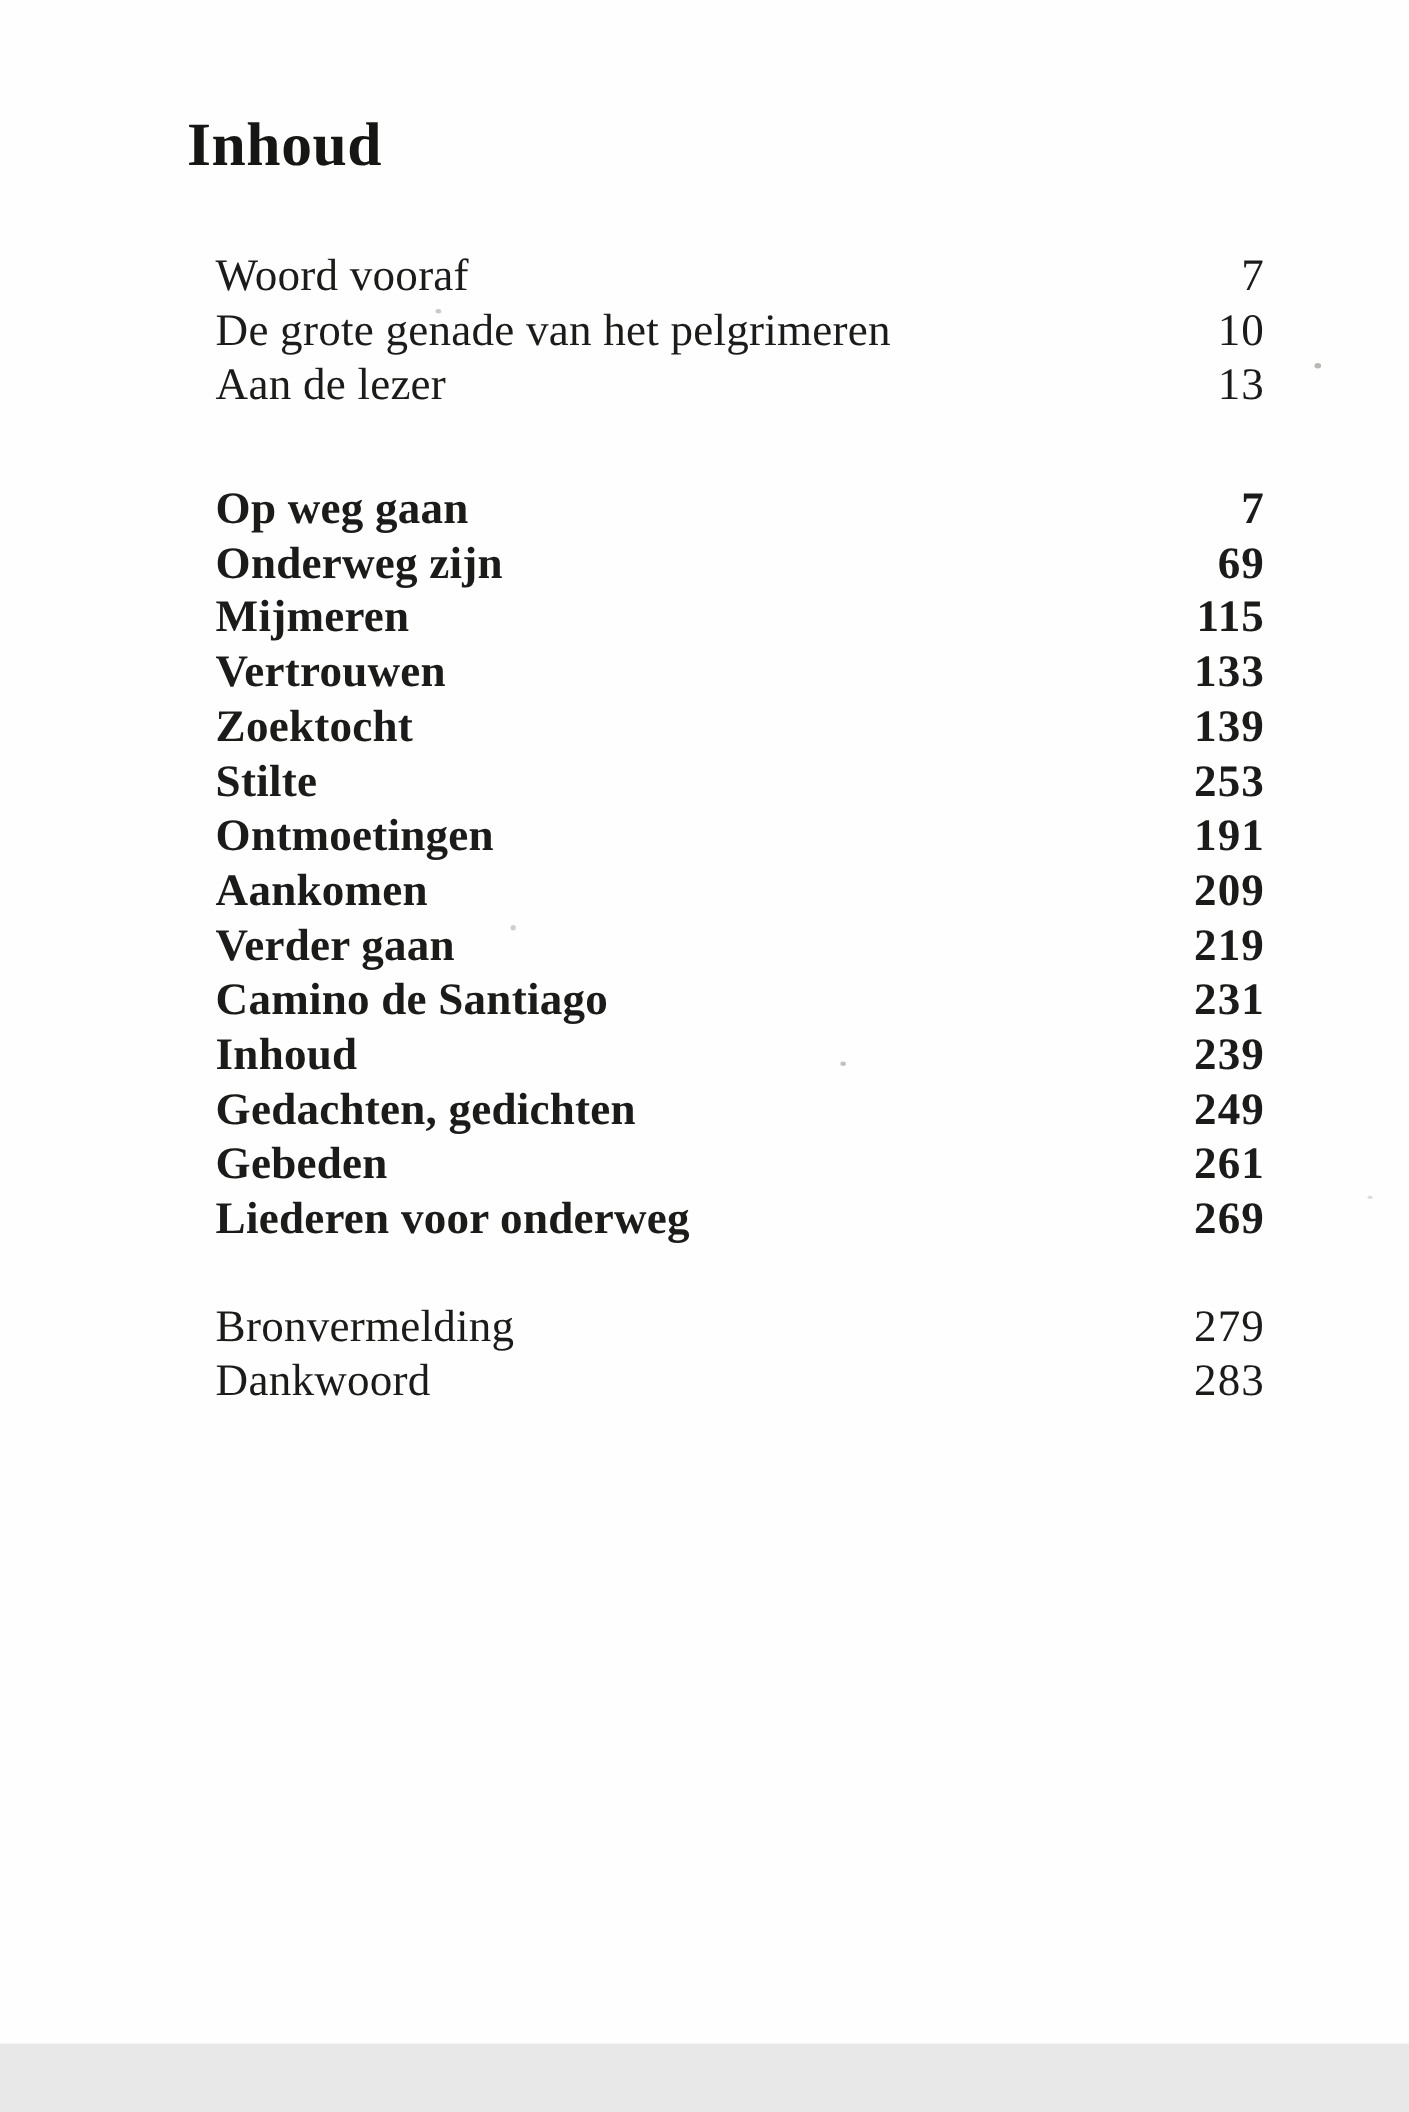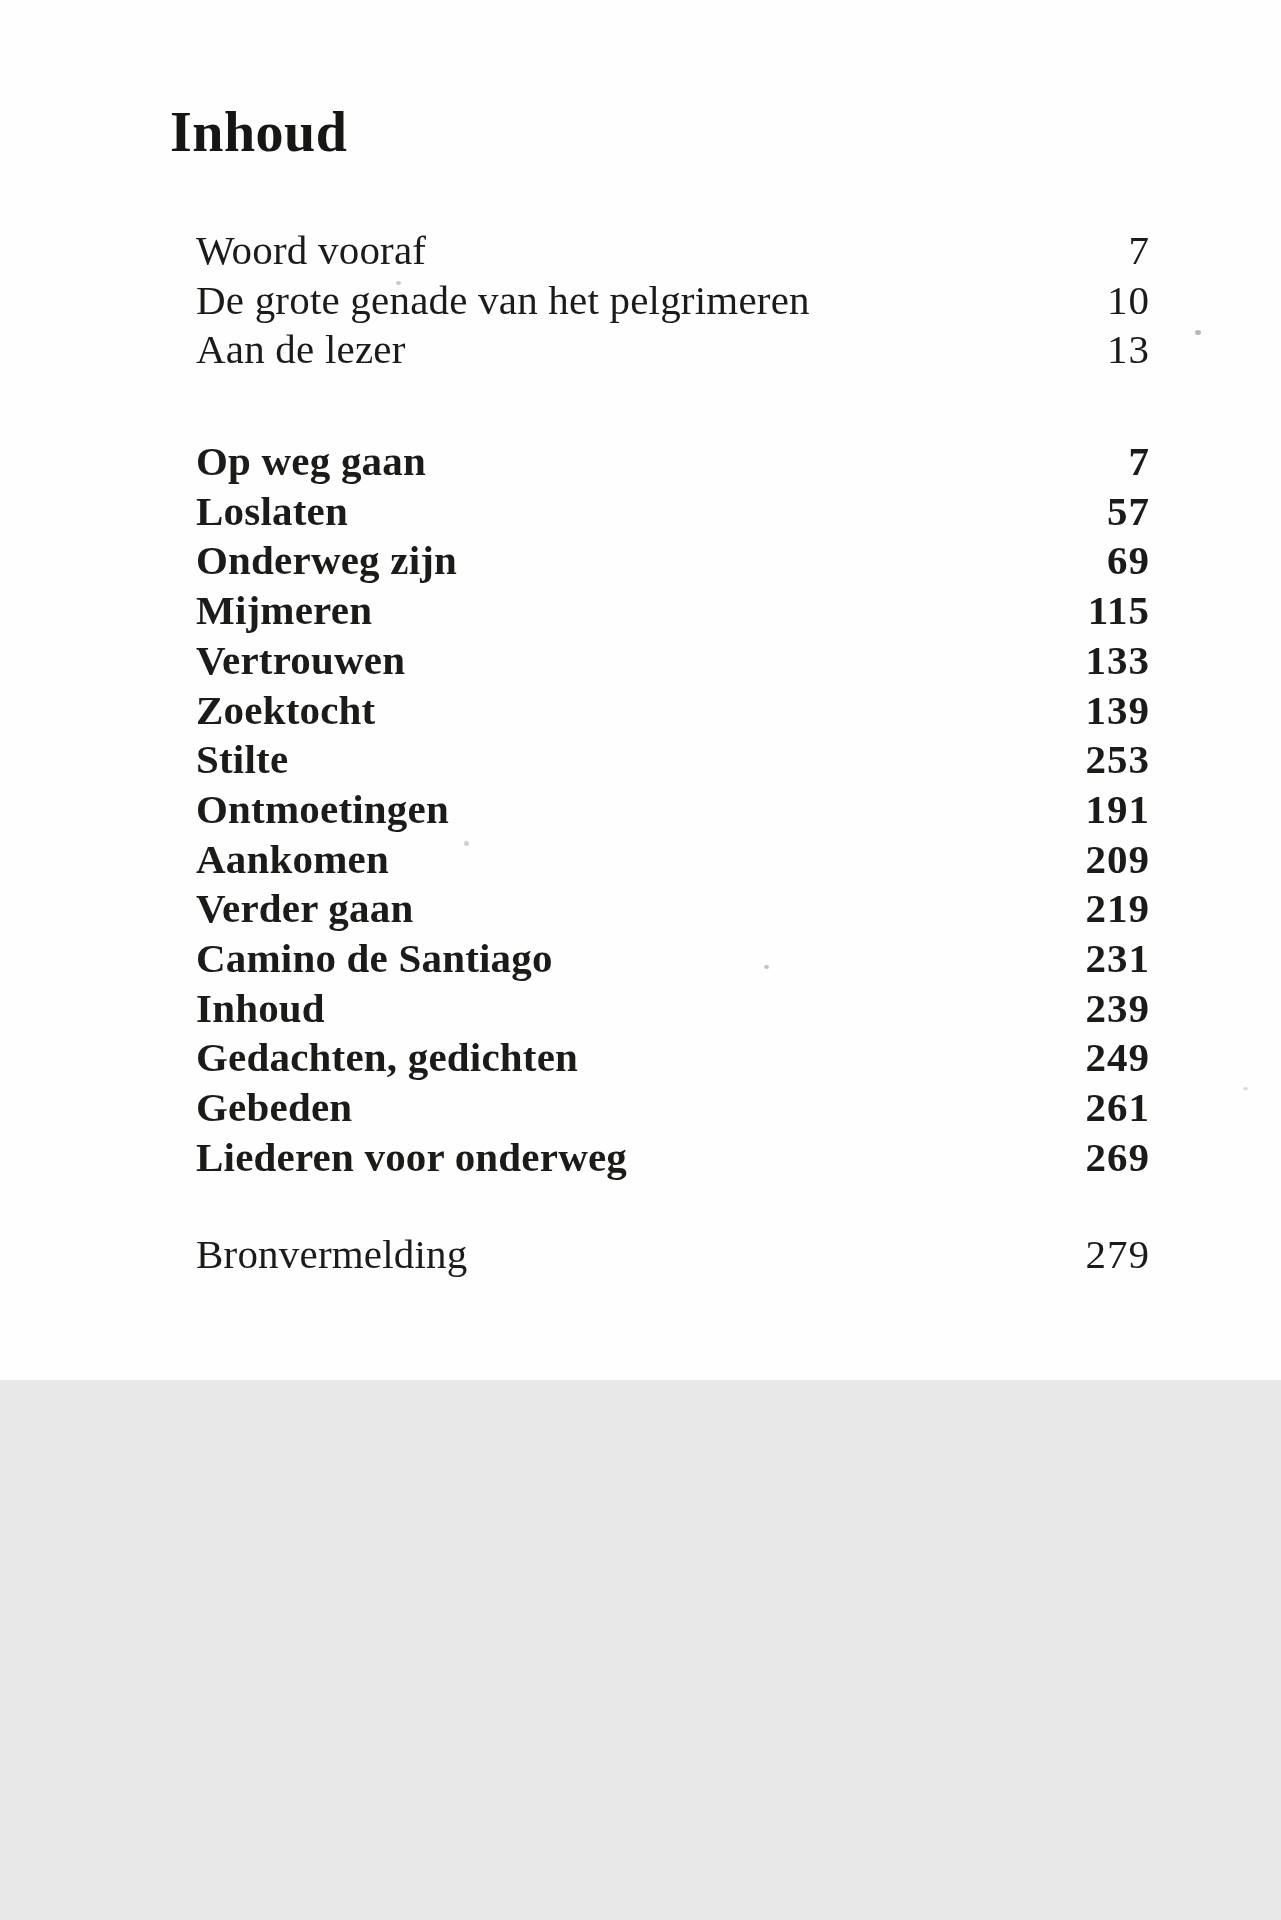--- a/index.html
+++ b/index.html
@@ -3,21 +3,21 @@
 <meta charset="utf-8">
 <style>
   html, body {
     margin: 0;
     padding: 0;
     background: #e8e8e8;
   }
   .page {
     position: relative;
     width: 1281px;
-    height: 1380px;
+    height: 1858px;
     margin: 0 auto;
     background: #fefefe;
     color: #1b1b19;
     font-family: "Liberation Serif", "DejaVu Serif", serif;
     overflow: hidden;
   }
   .page-title {
     position: absolute;
     left: 170px;
     top: 64px;
@@ -93,24 +93,20 @@
         <span class="toc-page">13</span>
       </div>
     </div>
 
     <div class="toc-group g2">
       <div class="toc-row">
         <span class="toc-label">Op weg gaan</span>
         <span class="toc-page">7</span>
       </div>
       <div class="toc-row">
-        <span class="toc-label">Loslaten</span>
-        <span class="toc-page">57</span>
-      </div>
-      <div class="toc-row">
         <span class="toc-label">Onderweg zijn</span>
         <span class="toc-page">69</span>
       </div>
       <div class="toc-row">
         <span class="toc-label">Mijmeren</span>
         <span class="toc-page">115</span>
       </div>
       <div class="toc-row">
         <span class="toc-label">Vertrouwen</span>
         <span class="toc-page">133</span>
@@ -155,20 +151,24 @@
         <span class="toc-label">Liederen voor onderweg</span>
         <span class="toc-page">269</span>
       </div>
     </div>
 
     <div class="toc-group g3">
       <div class="toc-row">
         <span class="toc-label">Bronvermelding</span>
         <span class="toc-page">279</span>
       </div>
+      <div class="toc-row">
+        <span class="toc-label">Dankwoord</span>
+        <span class="toc-page">283</span>
+      </div>
     </div>
 
   </div>
 
   <div class="speck s1"></div>
   <div class="speck s2"></div>
   <div class="speck s3"></div>
   <div class="speck s4"></div>
   <div class="speck s5"></div>
 

